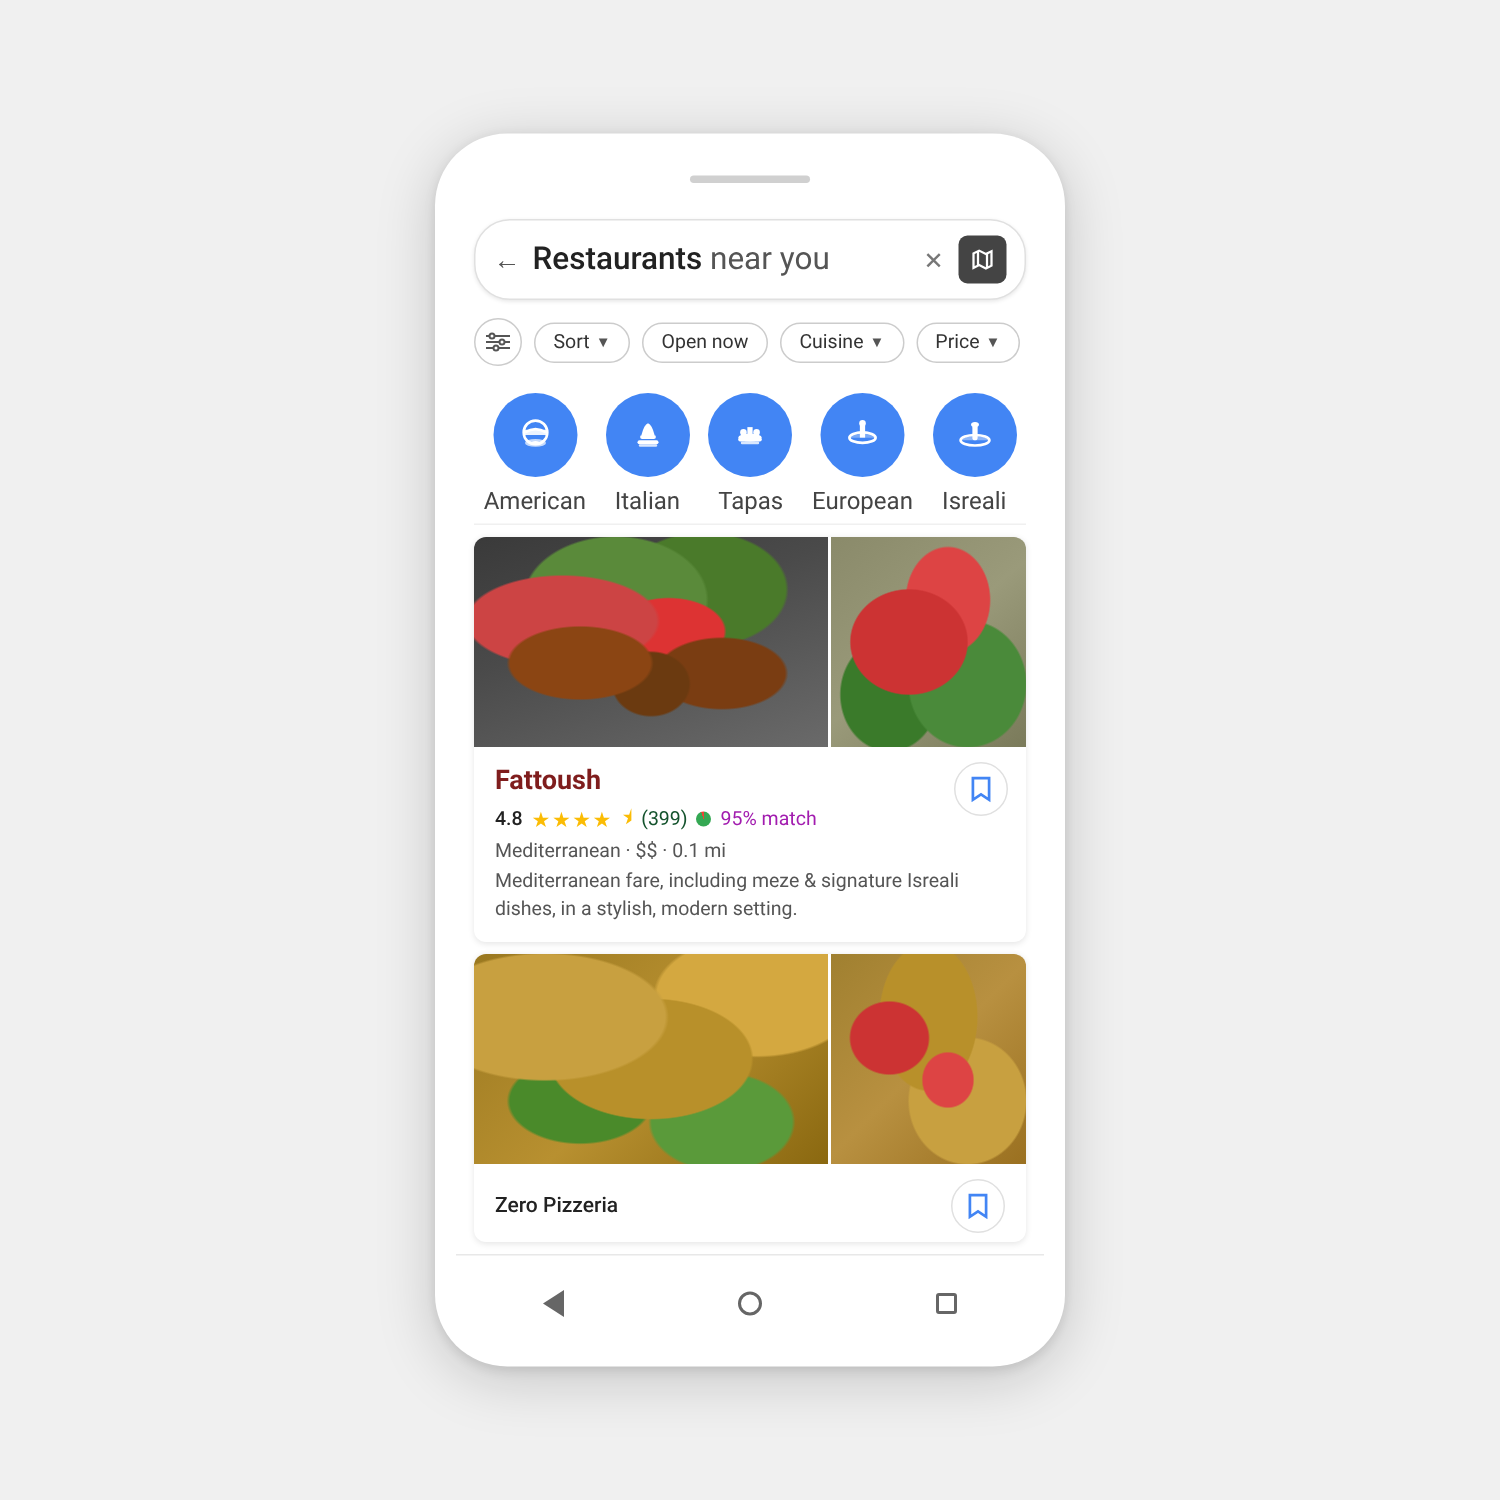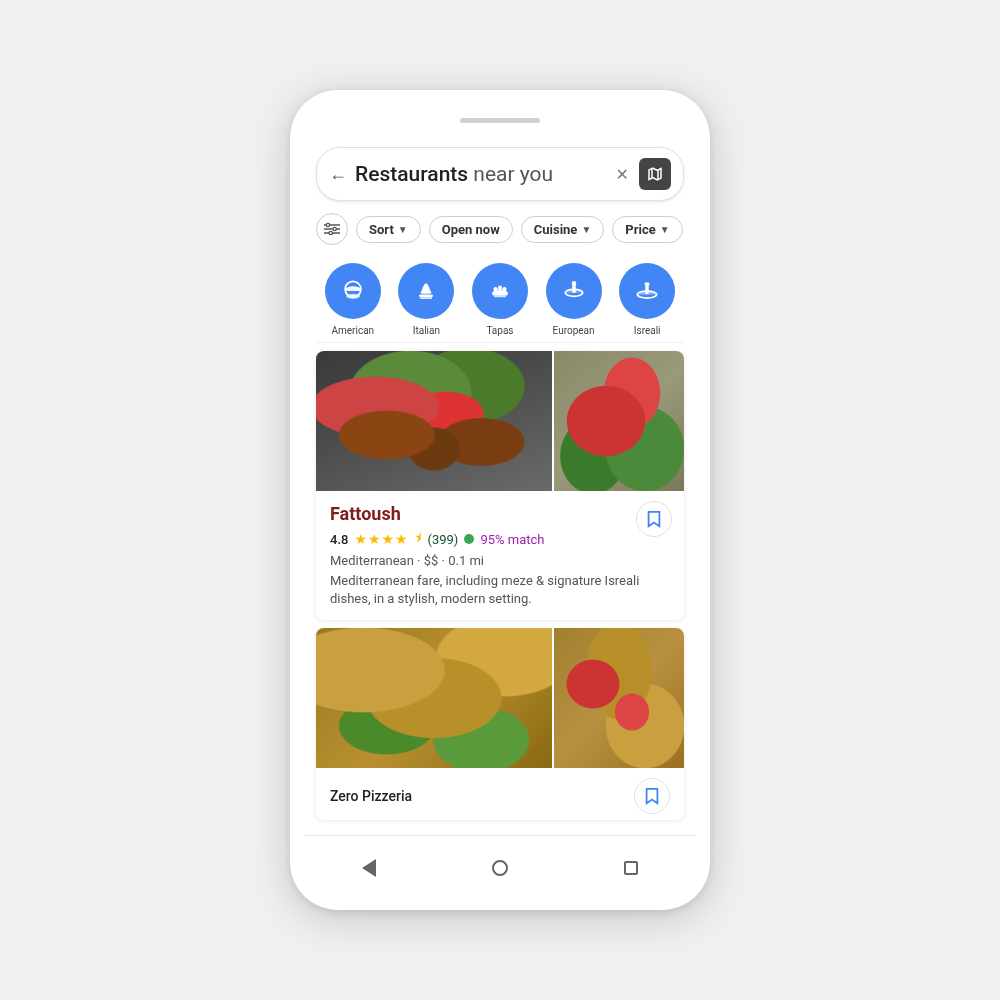--- a/index.html
+++ b/index.html
@@ -158,21 +158,20 @@
       gap: 4px;
       border: 1px solid #ccc;
       border-radius: 20px;
       padding: 5px 12px;
       font-size: 13px;
       color: #333;
       cursor: pointer;
       flex-shrink: 0;
       background: #fff;
       white-space: nowrap;
-      font-weight: bold;
     }
 
     .filter-chip .arrow {
       font-size: 10px;
       color: #555;
     }
 
     
     .category-row {
       display: flex;
@@ -199,21 +198,21 @@
       justify-content: center;
     }
 
     .category-circle svg {
       width: 28px;
       height: 28px;
       fill: #fff;
     }
 
     .category-label {
-      font-size: 10px;
+      font-size: 16px;
       color: #444;
     }
 
     
     .restaurant-card {
       margin: 8px 12px;
       background: #fff;
       border-radius: 8px;
       overflow: hidden;
       box-shadow: 0 1px 4px rgba(0,0,0,0.10);

